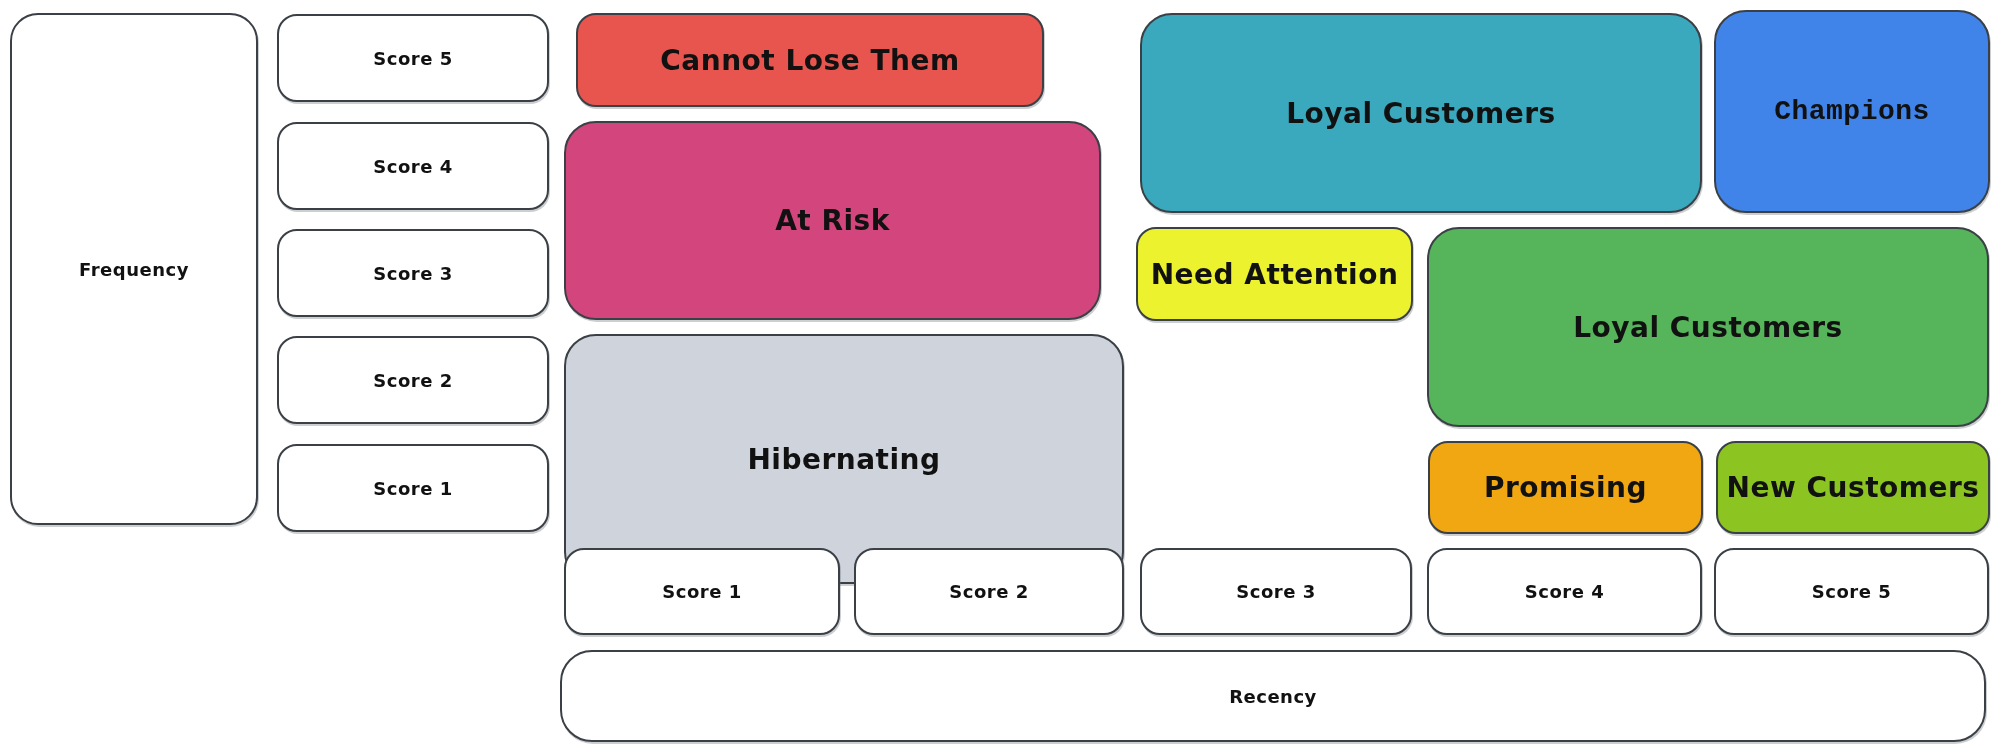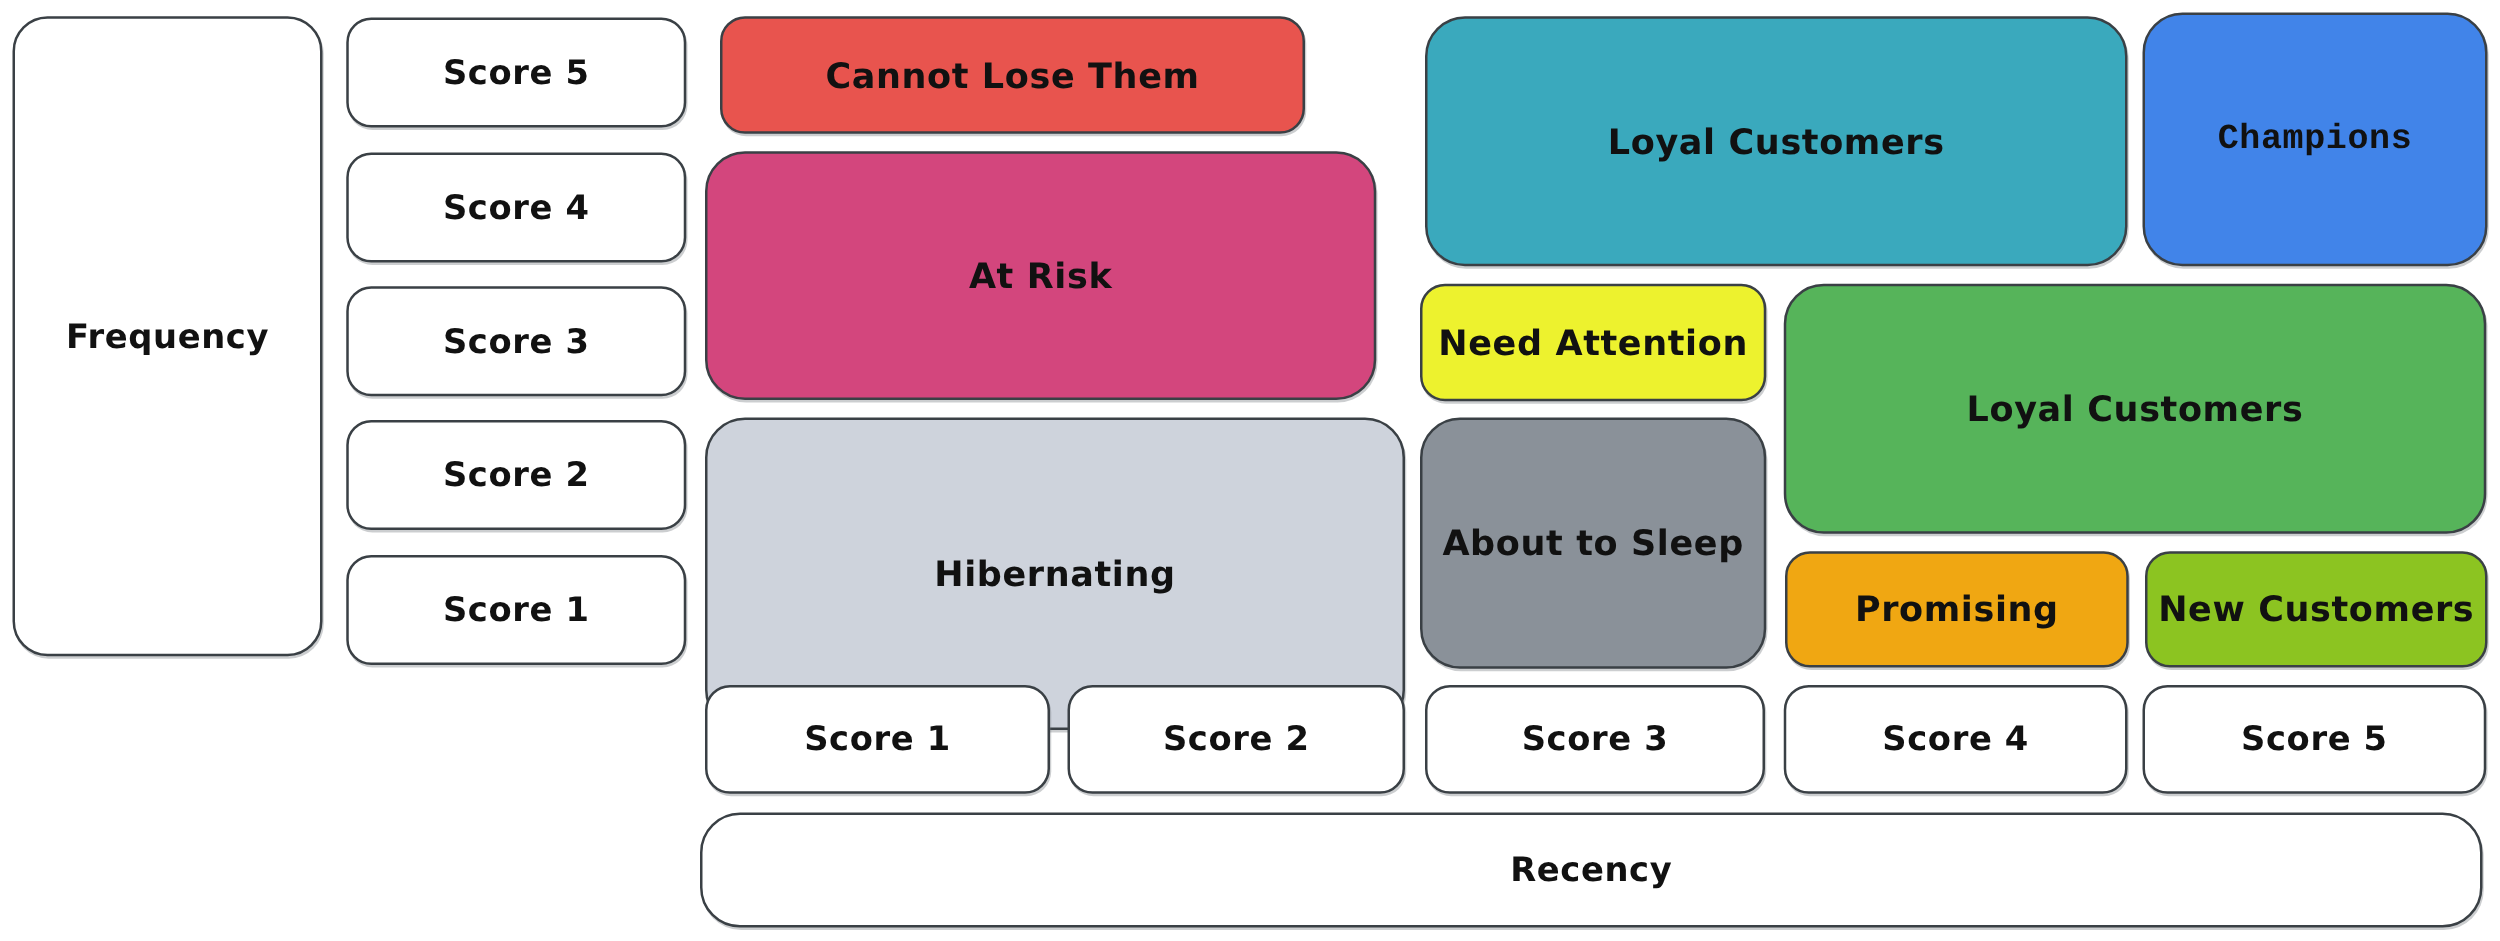--- a/index.html
+++ b/index.html
@@ -16,21 +16,21 @@
 
   .box {
     position: absolute;
     display: flex;
     align-items: center;
     justify-content: center;
     text-align: center;
     border: 2.5px solid #3a4045;
     border-radius: 26px;
     color: #111111;
-    font-size: 27px;
+    font-size: 18px;
     font-weight: 700;
     letter-spacing: 0.5px;
     box-shadow: 1px 2px 0 rgba(110, 115, 120, 0.35);
   }
 
   .plain { background: #ffffff; }
 
   .tall   { border-radius: 28px; }
   .big    { border-radius: 32px; }
   .small  { border-radius: 20px; }
@@ -79,23 +79,20 @@
   </div>
 
   <div class="box seg big" style="left: 1714px; top: 10px; width: 276px; height: 203px; background-color: rgb(65, 132, 233); font-family: Liberation Mono, monospace;">
     <span>Champions</span>
   </div>
 
   <div class="box seg small" style="left: 1136px; top: 227px; width: 277px; height: 94px; background-color: rgb(237, 242, 46);">
     <span>Need Attention</span>
   </div>
 
-  <div class="box seg big" style="left: 1136px; top: 334px; width: 277px; height: 201px; background-color: rgb(138, 145, 153);">
-    <span>About to Sleep</span>
-  </div>
 
   <div class="box seg big" style="left: 1427px; top: 227px; width: 562px; height: 200px; background-color: rgb(86, 180, 90);">
     <span>Loyal Customers</span>
   </div>
 
   <div class="box seg small" style="left: 1428px; top: 441px; width: 275px; height: 93px; background-color: rgb(240, 167, 18);">
     <span>Promising</span>
   </div>
 
   <div class="box seg small" style="left: 1716px; top: 441px; width: 274px; height: 93px; background-color: rgb(140, 196, 33);">

